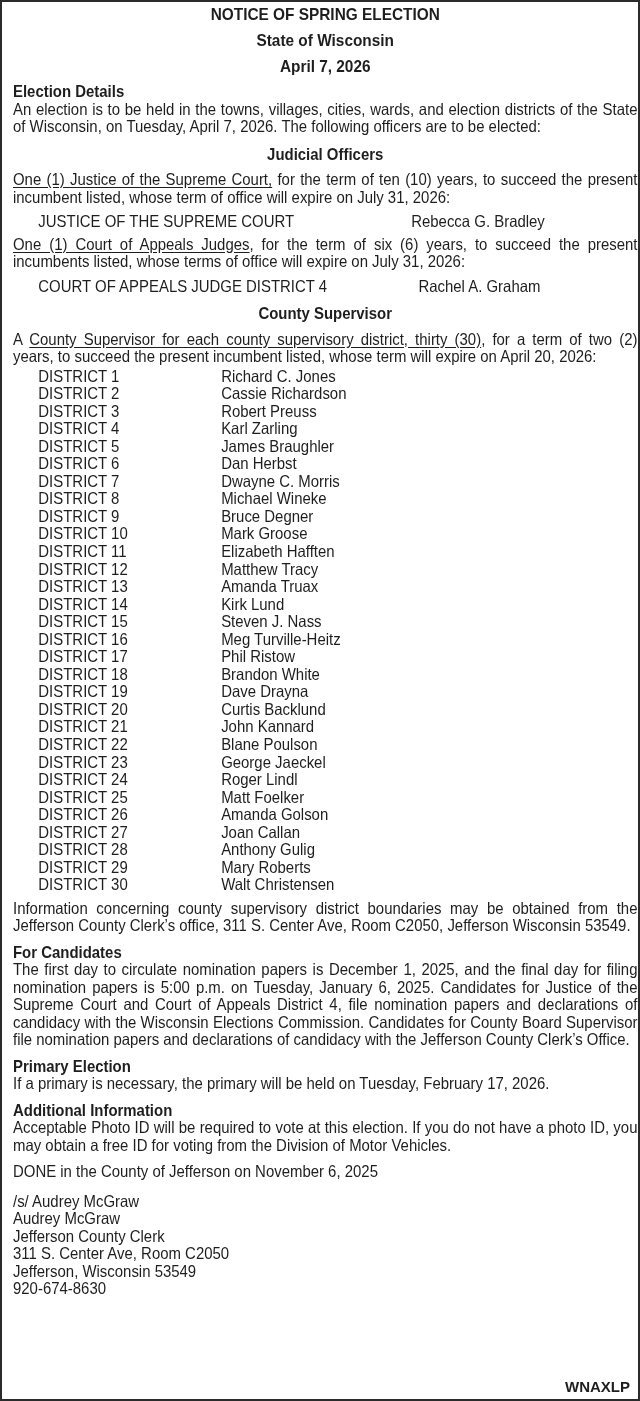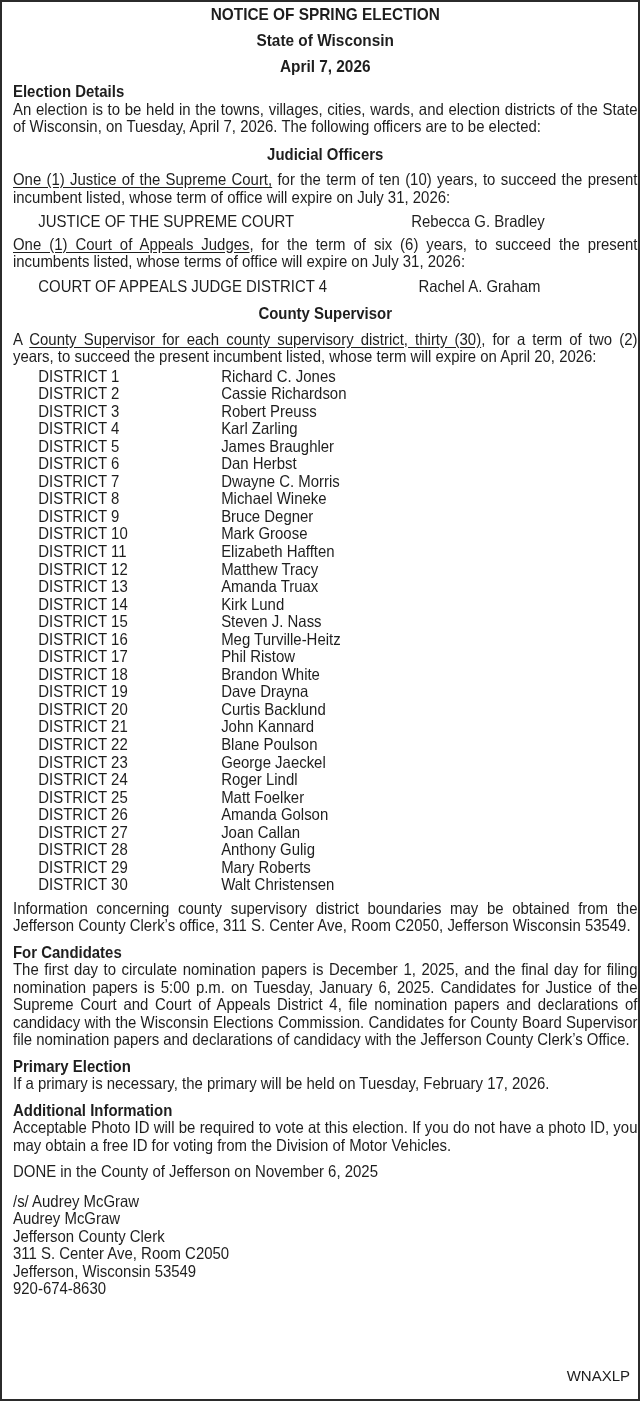--- a/index.html
+++ b/index.html
@@ -44,22 +44,22 @@
   }
   .office-row .office { width: 420px; }
   .office-row.j .office { width: 412px; }
   .districts { margin: 2px 0 0 28px; }
   .district-row { display: flex; height: 17.55px; }
   .district-row .d { width: 202px; }
   .sig { margin-top: 12px; }
   .code {
     position: absolute;
     right: 8px;
-    bottom: 15px;
-    font-weight: normal;
+    bottom: 4px;
+    font-weight: bold;
     font-size: 15px;
   }
 </style>
 </head>
 <body>
 
 <div class="notice">
   <div class="inner">
 
     <div class="title center">NOTICE OF SPRING ELECTION</div>

